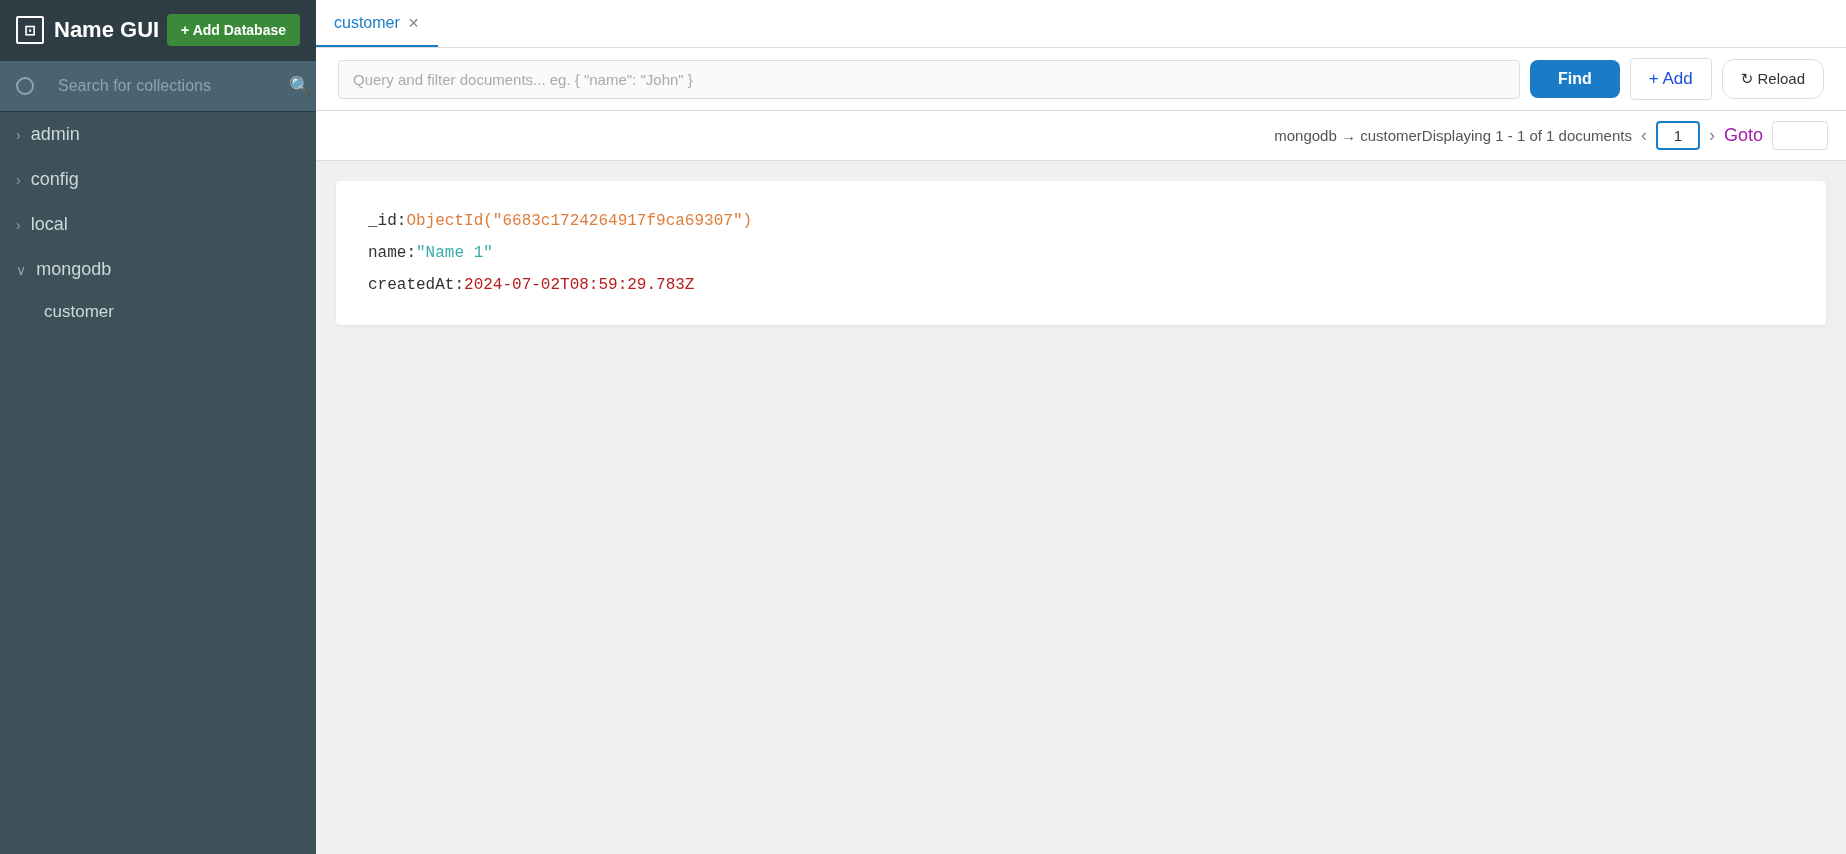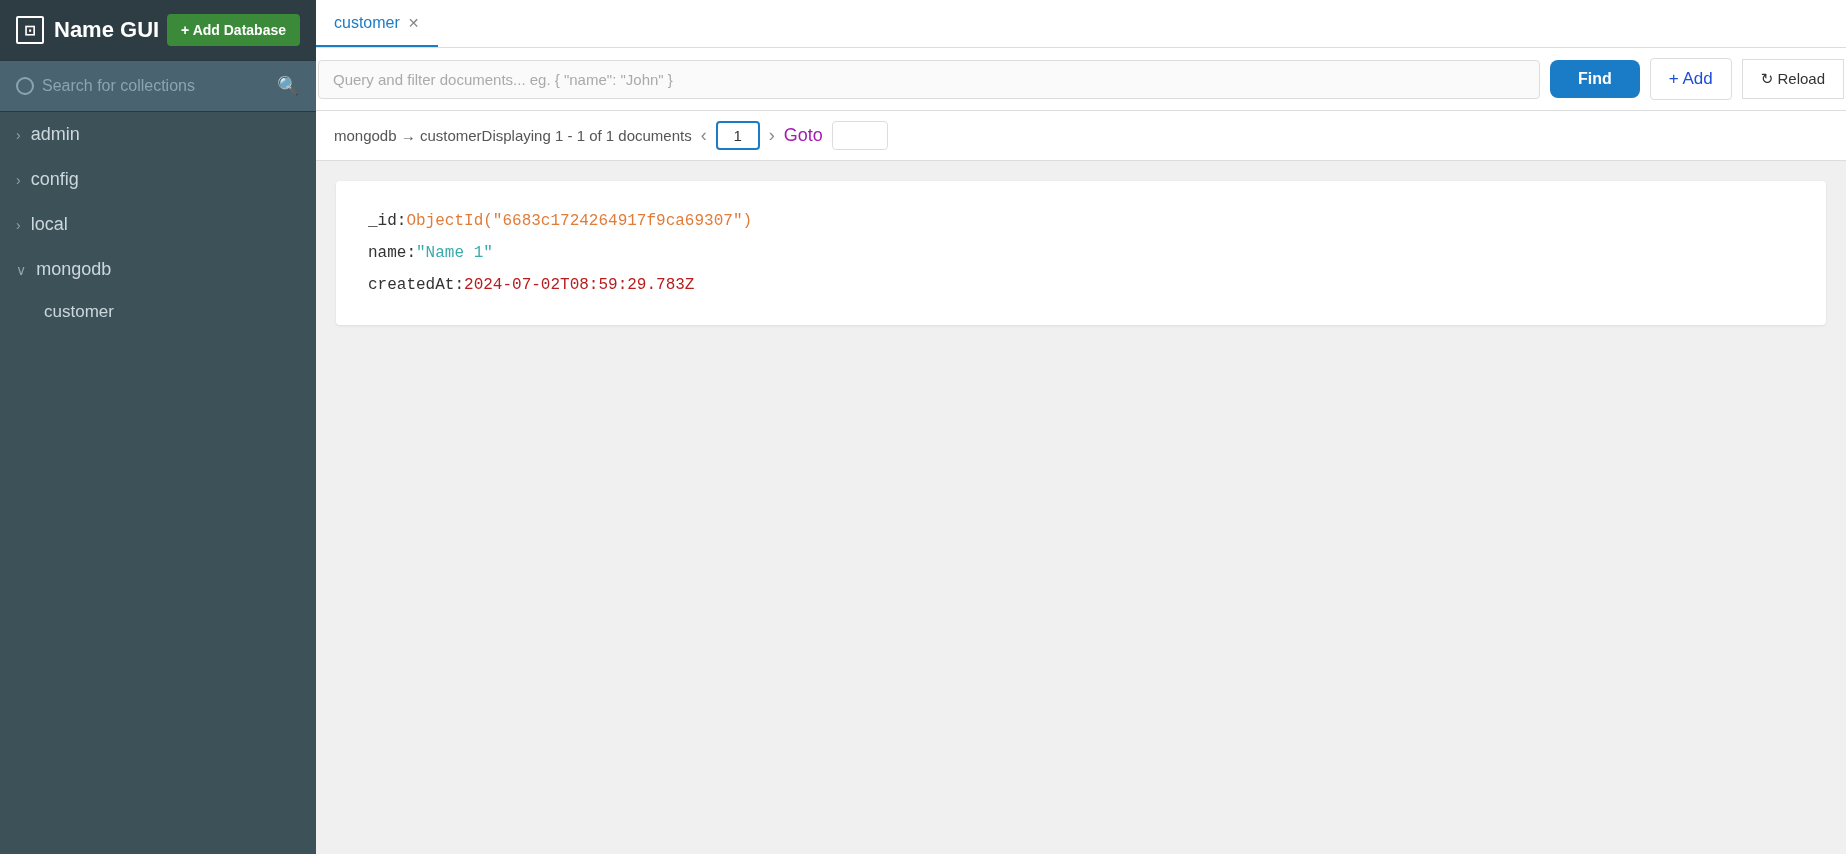--- a/index.html
+++ b/index.html
@@ -62,21 +62,21 @@
       gap: 4px;
     }
 
     #search-bar {
       display: flex;
       align-items: center;
       background: #4a6370;
       margin: 0;
       padding: 14px 16px;
       border-bottom: 1px solid #2a3840;
-      gap: 8px;
+      gap: 24px;
     }
 
     #search-spinner {
       width: 18px;
       height: 18px;
       border: 2px solid #8aa5b0;
       border-top-color: #8aa5b0;
       border-radius: 50%;
       flex-shrink: 0;
       display: flex; align-items: center; justify-content: center;
@@ -163,21 +163,21 @@
       cursor: pointer;
       line-height: 1;
     }
 
     
     #toolbar {
       background: #fff;
       border-bottom: 1px solid #ddd;
       display: flex;
       align-items: center;
-      padding: 10px 2px;
+      padding: 10px 22px;
       gap: 10px;
     }
 
     #query-input {
       flex: 1;
       border: 1px solid #ddd;
       border-radius: 4px;
       padding: 10px 14px;
       font-size: 15px;
       color: #aaa;
@@ -210,36 +210,36 @@
       cursor: pointer;
       display: flex;
       align-items: center;
       gap: 6px;
     }
 
     #reload-btn {
       background: #fff;
       color: #333;
       border: 1px solid #ddd;
-      border-radius: 0;
+      border-radius: 12px;
       padding: 10px 18px;
       font-size: 15px;
       cursor: pointer;
       display: flex;
       align-items: center;
       gap: 6px;
     }
 
     
     #breadcrumb-bar {
       background: #fff;
       border-bottom: 1px solid #ddd;
       display: flex;
       align-items: center;
-      justify-content: flex-start;
+      justify-content: flex-end;
       padding: 10px 18px;
     }
 
     #breadcrumb {
       font-size: 15px;
       color: #555;
     }
 
     #pagination {
       display: flex;

